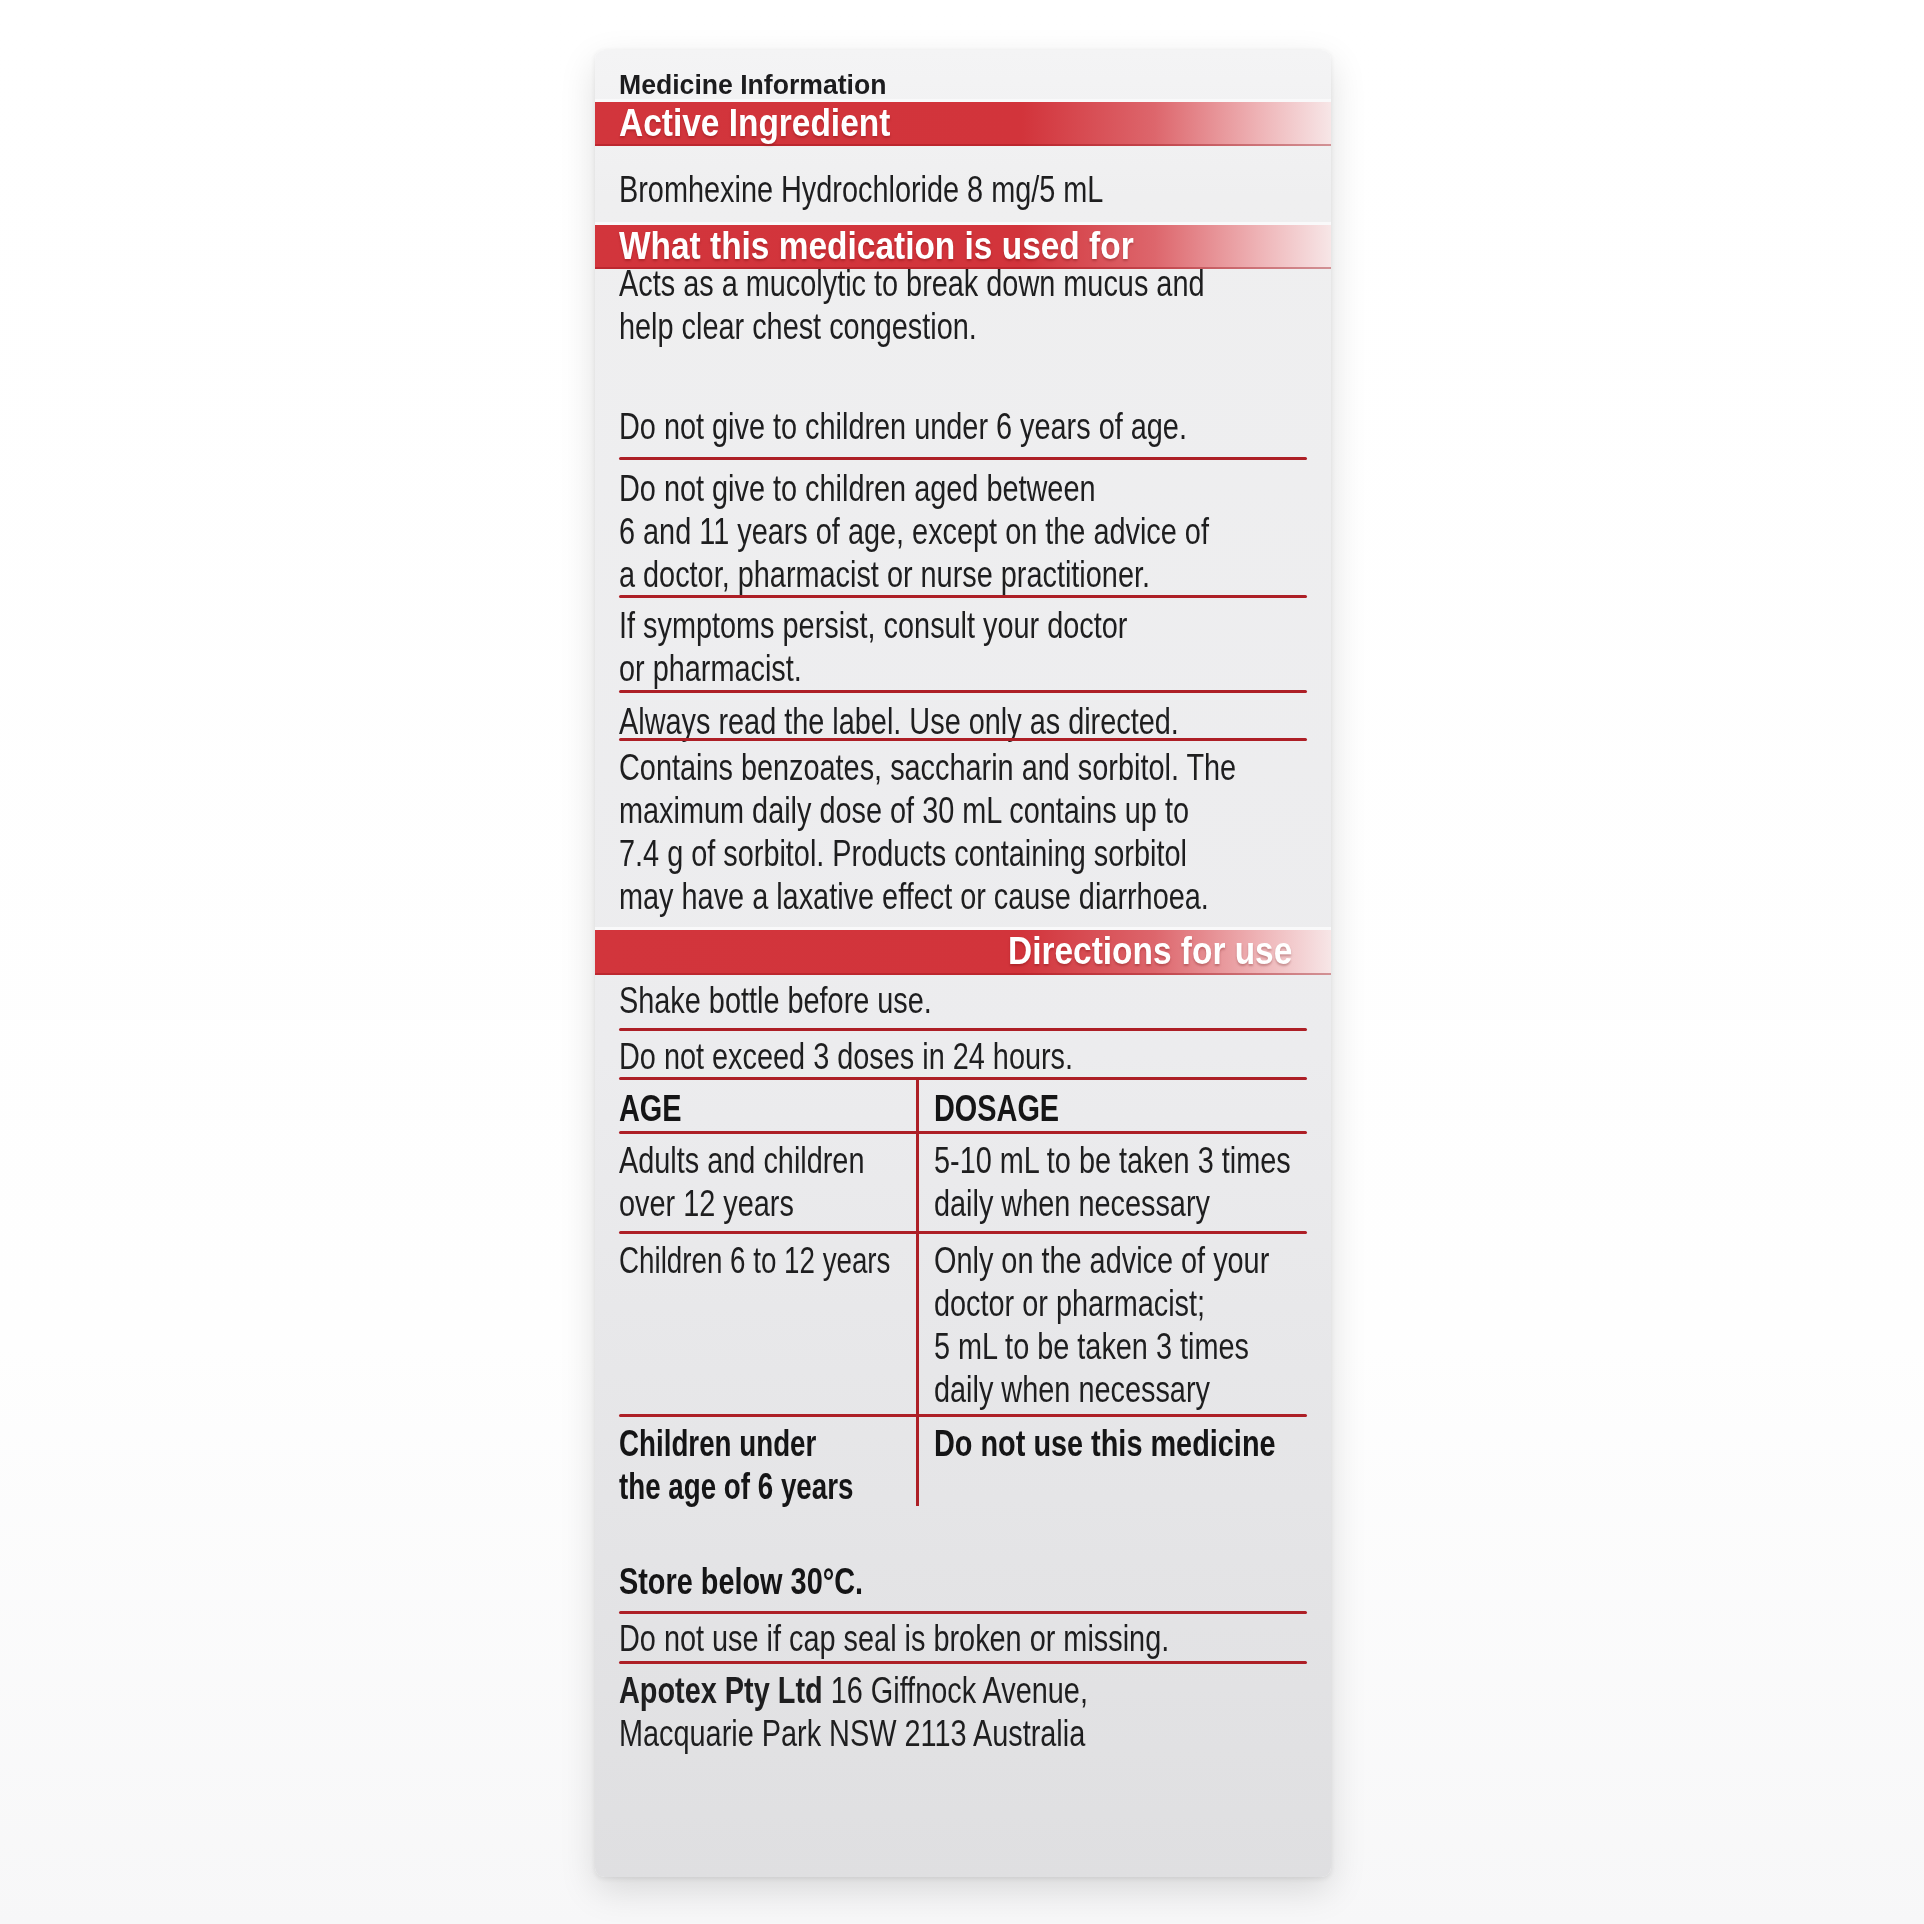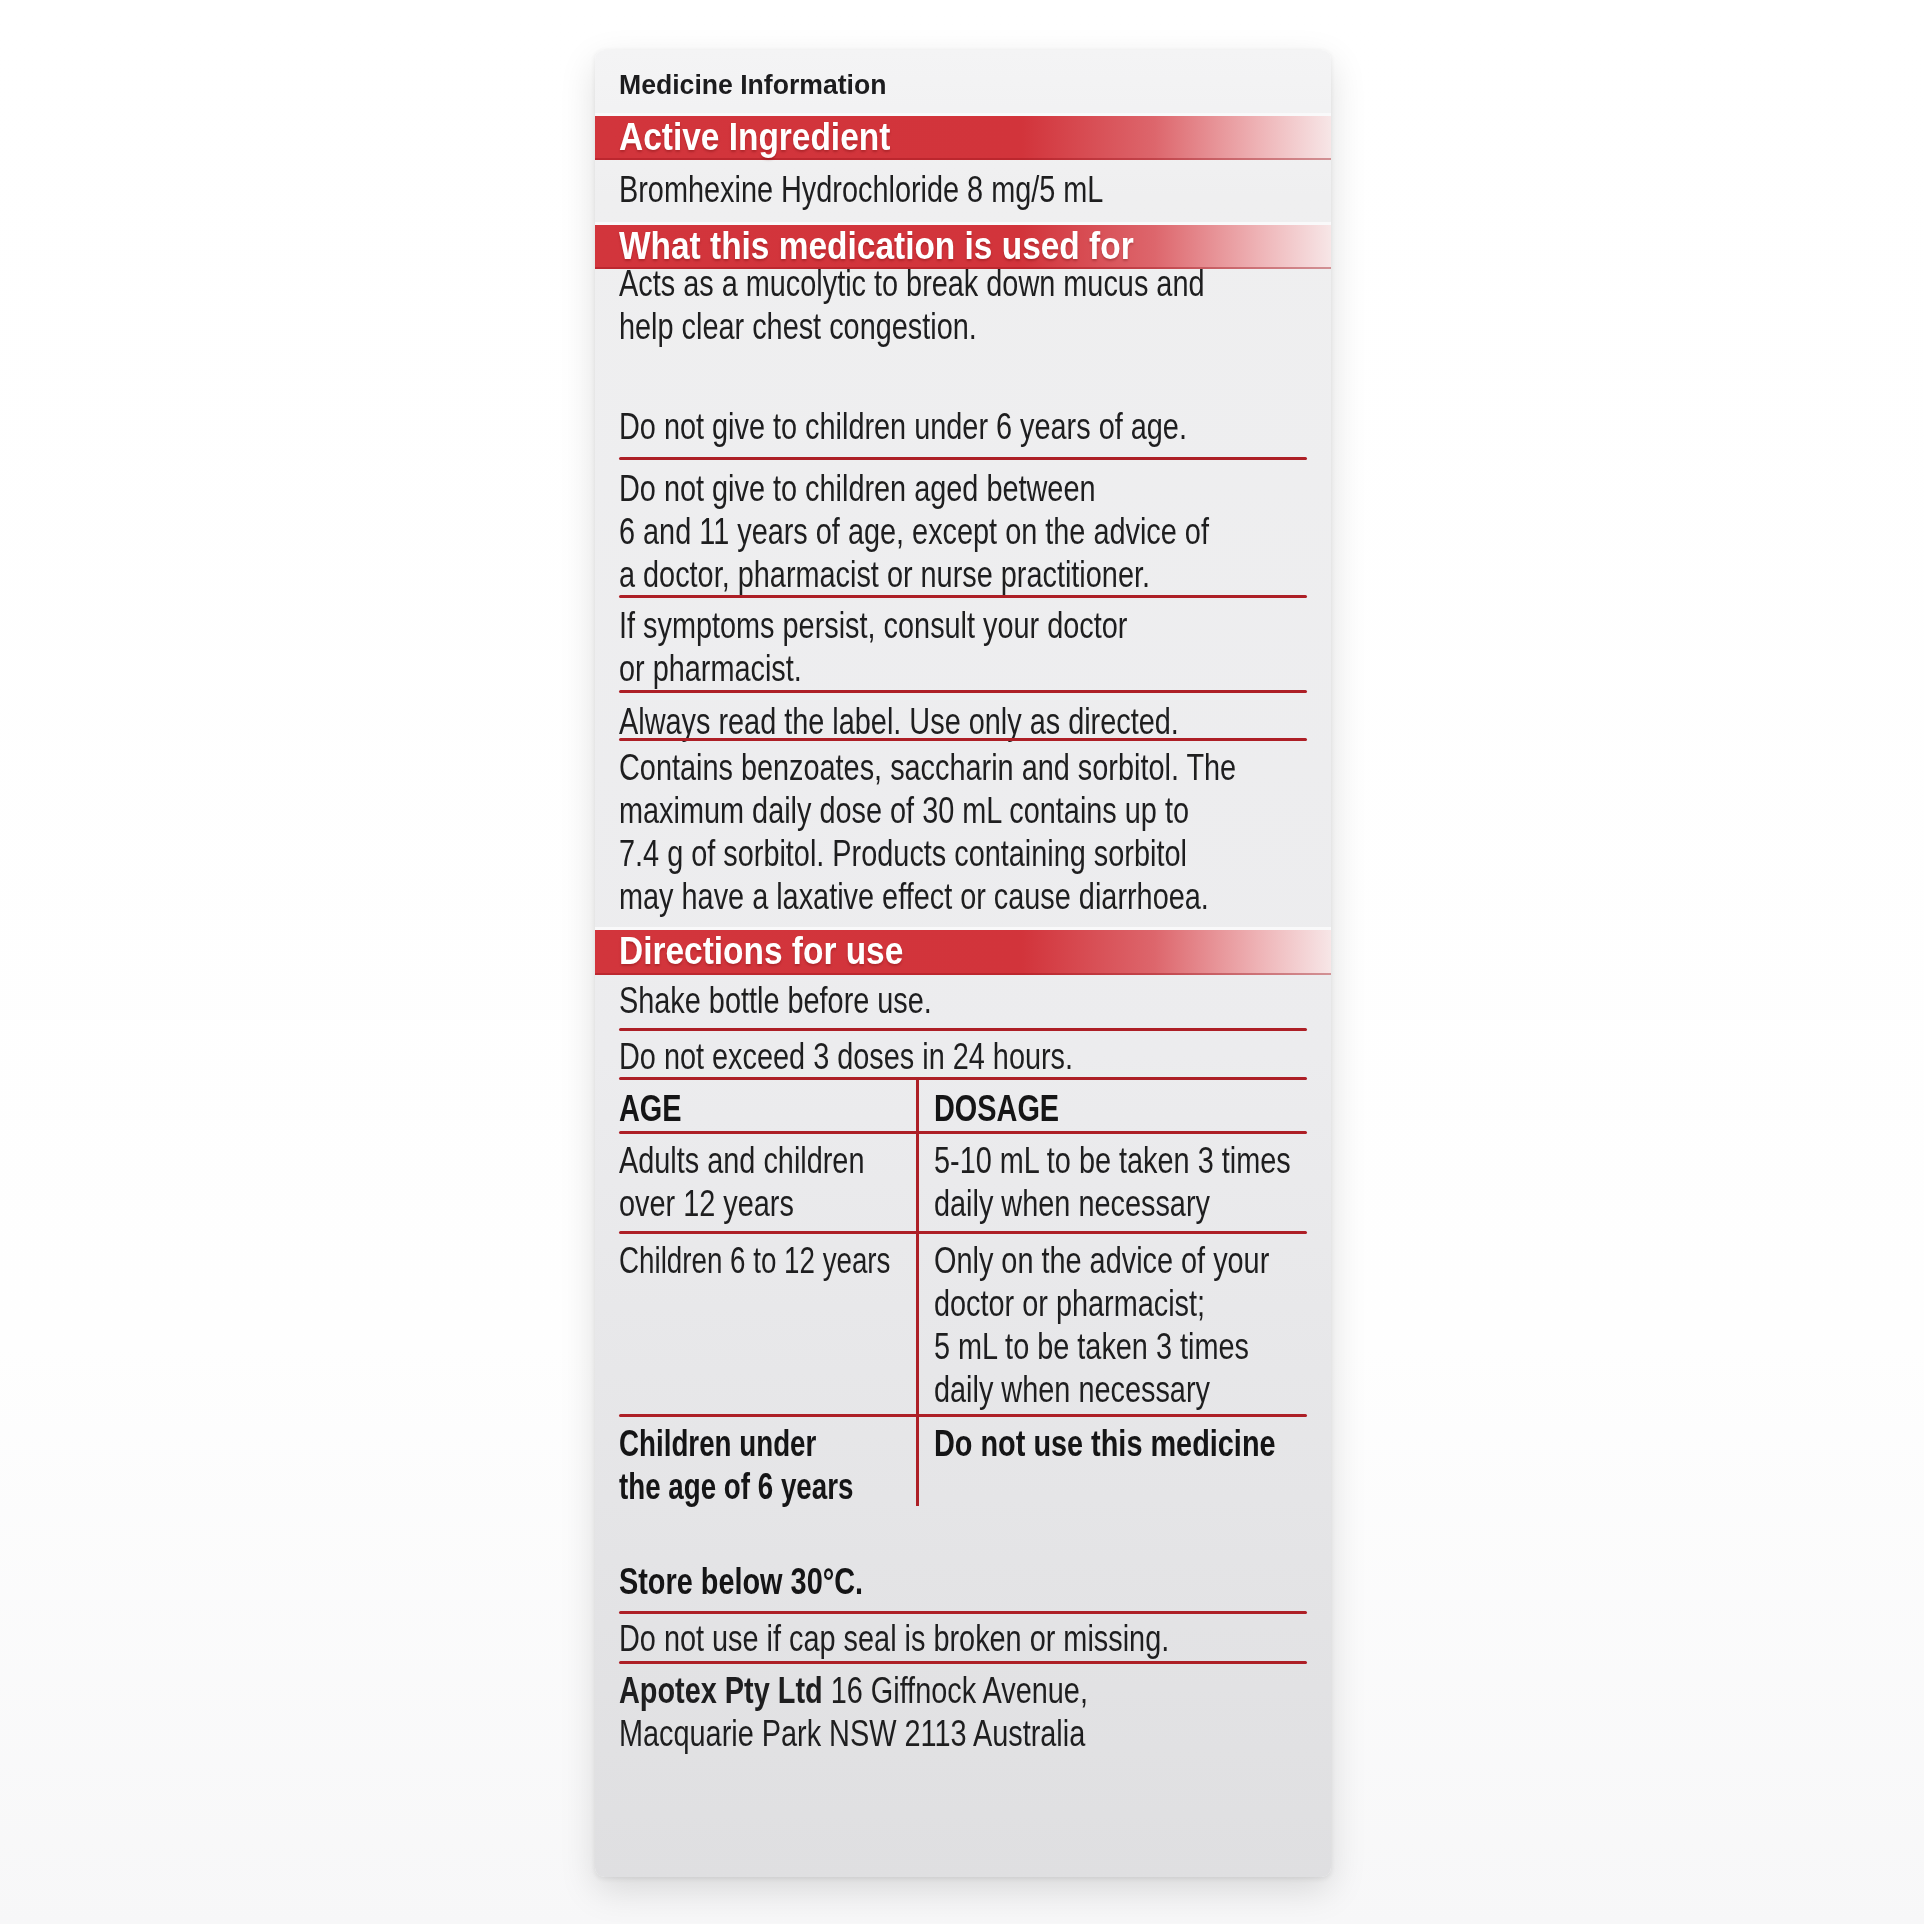--- a/index.html
+++ b/index.html
@@ -57,21 +57,21 @@
   }
 </style>
 </head>
 <body>
 
 <div class="stage">
   <div class="box">
 
     <div class="title"><span>Medicine Information</span></div>
 
-    <div class="banner" style="top:63px;height:47px;">
+    <div class="banner" style="top:49px;height:47px;">
         <span>Active Ingredient</span>
       </div>
     <div class="t" style="top:118px;">Bromhexine Hydrochloride 8 mg/5 mL</div>
 
     <div class="banner" style="top:172px;height:47px;">
         <span>What this medication is used for</span>
       </div>
     <div class="t" style="top:212px;">Acts as a mucolytic to break down mucus and
 help clear chest congestion.</div>
 
@@ -89,21 +89,21 @@
     <div class="rule" style="top:640px;"></div>
 
     <div class="t" style="top:650px;">Always read the label. Use only as directed.</div>
     <div class="rule" style="top:688px;"></div>
 
     <div class="t" style="top:696px;">Contains benzoates, saccharin and sorbitol. The
 maximum daily dose of 30 mL contains up to
 7.4 g of sorbitol. Products containing sorbitol
 may have a laxative effect or cause diarrhoea.</div>
 
-    <div class="banner" style="top:877px;height:48px;">
+    <div class="banner" style="top:877px;height:48px;justify-content:flex-end;">
         <span>Directions for use</span>
       </div>
 
     <div class="t" style="top:929px;">Shake bottle before use.</div>
     <div class="rule" style="top:978px;"></div>
 
     <div class="t" style="top:985px;">Do not exceed 3 doses in 24 hours.</div>
 
     <div class="rule" style="top:1027px;"></div>
     <div class="vdiv"></div>

